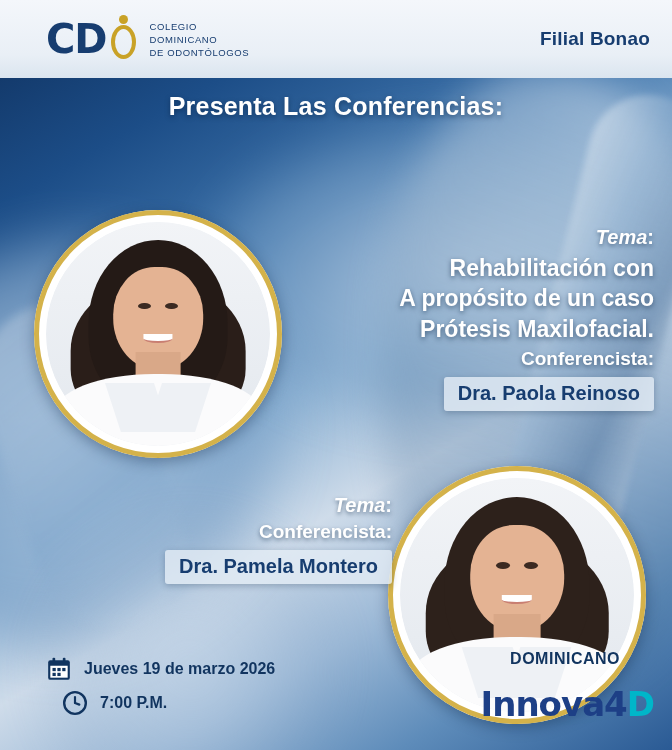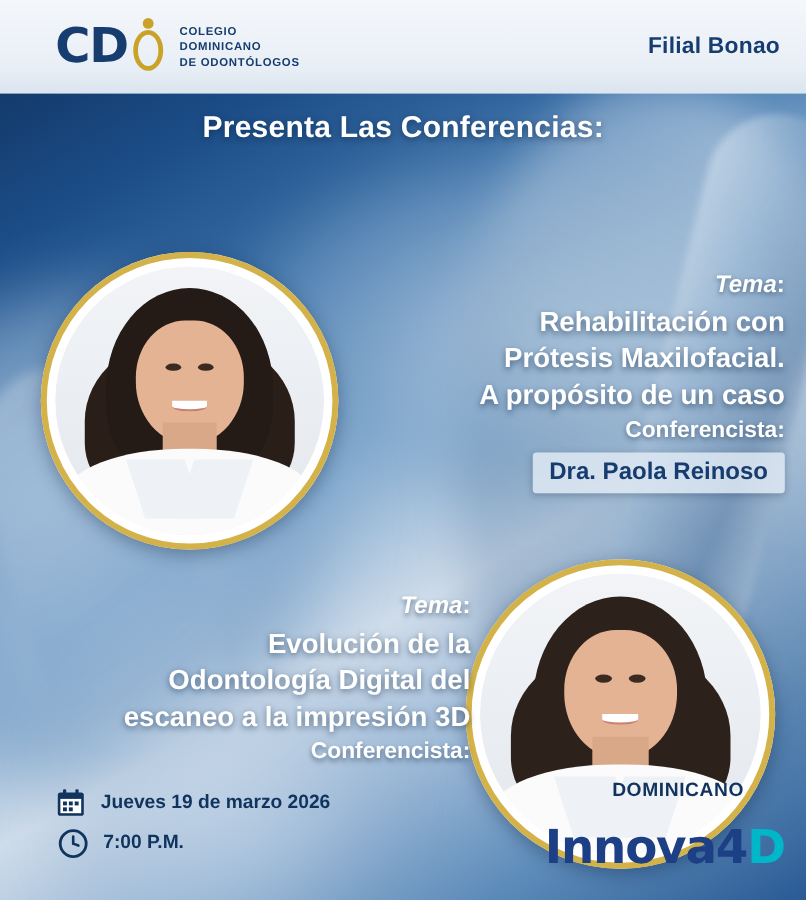--- a/index.html
+++ b/index.html
@@ -55,21 +55,21 @@
   }
   .logo-ring .oval {
     position:absolute; left:4px; top:8px; width:25px; height:34px;
     border: 4px solid #c9a227; border-radius: 50%;
   }
   .logo-ring .dot {
     position:absolute; left:12px; top:-2px; width:9px; height:9px; border-radius:50%;
     background:#c9a227;
   }
   .logo-text {
-    font-size: 9.5px; font-weight: bold; color: #173d70; line-height: 1.35;
+    font-size: 9.5px; font-weight: normal; color: #173d70; line-height: 1.35;
     letter-spacing: .6px; padding-top: 3px;
   }
   .filial {
     font-size: 19px; font-weight: bold; color: #173d70; letter-spacing: .2px;
   }
 
   
   .content { position: relative; z-index: 4; }
   .presenta {
     text-align: center; margin-top: 14px;
@@ -160,31 +160,31 @@
     color: #173d70; font-weight: bold; font-size: 20px;
     padding: 5px 14px 6px; border-radius: 3px;
     box-shadow: 0 2px 6px rgba(10,35,65,.25);
     text-align: right;
   }
 
   
   .footer { position:absolute; left:0; bottom:0; width:100%; height: 122px; z-index: 6; }
   .date-row, .time-row { position:absolute; display:flex; align-items:center; gap:12px; }
   .date-row { left: 46px; top: 28px; }
-  .time-row { left: 48px; top: 62px; }
+  .time-row { left: 62px; top: 62px; }
   .ficon { width: 26px; height: 26px; flex: 0 0 26px; }
   .finfo { font-size: 16px; font-weight: bold; color: #11345f; }
   .time-text { font-size: 16px; font-weight: bold; color: #11345f; }
   .patrocina {
     position:absolute; right: 52px; top: 22px;
     font-size: 16px; font-weight: bold; color: #11345f; letter-spacing: .5px;
   }
   .brand {
     position:absolute; right: 18px; top: 56px;
-    font-size: 39px; font-weight: bold; letter-spacing: -1px;
+    font-size: 34px; font-weight: bold; letter-spacing: -1px;
     font-family: "DejaVu Sans", sans-serif;
   }
   .brand .innova { color: #1d3f86; }
   .brand .four { color: #1d3f86; }
   .brand .d { color: #00b6c9; }
 </style>
 </head>
 <body>
 
 <div id="poster">
@@ -235,22 +235,22 @@
       </div>
       <div class="ring"></div>
     </div>
 
     <div class="block1">
       <div class="tema">
         <span>Tema</span><span class="colon">:</span>
       </div>
       <div class="topic">
         <div>Rehabilitación con</div>
+        <div>A propósito de un caso</div>
         <div>Prótesis Maxilofacial.</div>
-        <div>A propósito de un caso</div>
       </div>
       <div class="conferencista">
         <span>Conferencista</span><span class="colon">:</span>
       </div>
       <div class="speaker-pill">Dra. Paola Reinoso</div>
     </div>
 
     <div class="photo" id="photo2">
       <div class="inner">
         <div class="portrait p2">
@@ -266,28 +266,24 @@
             <div class="collarR"></div>
         </div>
       </div>
       <div class="ring"></div>
     </div>
 
     <div class="block2">
       <div class="tema">
         <span>Tema</span><span class="colon">:</span>
       </div>
-      <div class="topic">
-        <div>Evolución de la</div>
-        <div>Odontología Digital del</div>
-        <div>escaneo a la impresión 3D</div>
-      </div>
       <div class="conferencista">
         <span>Conferencista</span><span class="colon">:</span>
       </div>
+      <div class="speaker-pill">Dra. Pamela Montero</div>
     </div>
   </div>
 
   <div class="footer">
     <div class="date-row">
       <svg class="ficon" viewBox="0 0 24 24">
         <rect x="2" y="4" width="20" height="18" rx="2" fill="#11345f"></rect>
         <rect x="4" y="9" width="16" height="11" fill="#ffffff"></rect>
         <rect x="6" y="1.5" width="2.5" height="5" rx="1" fill="#11345f"></rect>
         <rect x="15.5" y="1.5" width="2.5" height="5" rx="1" fill="#11345f"></rect>

